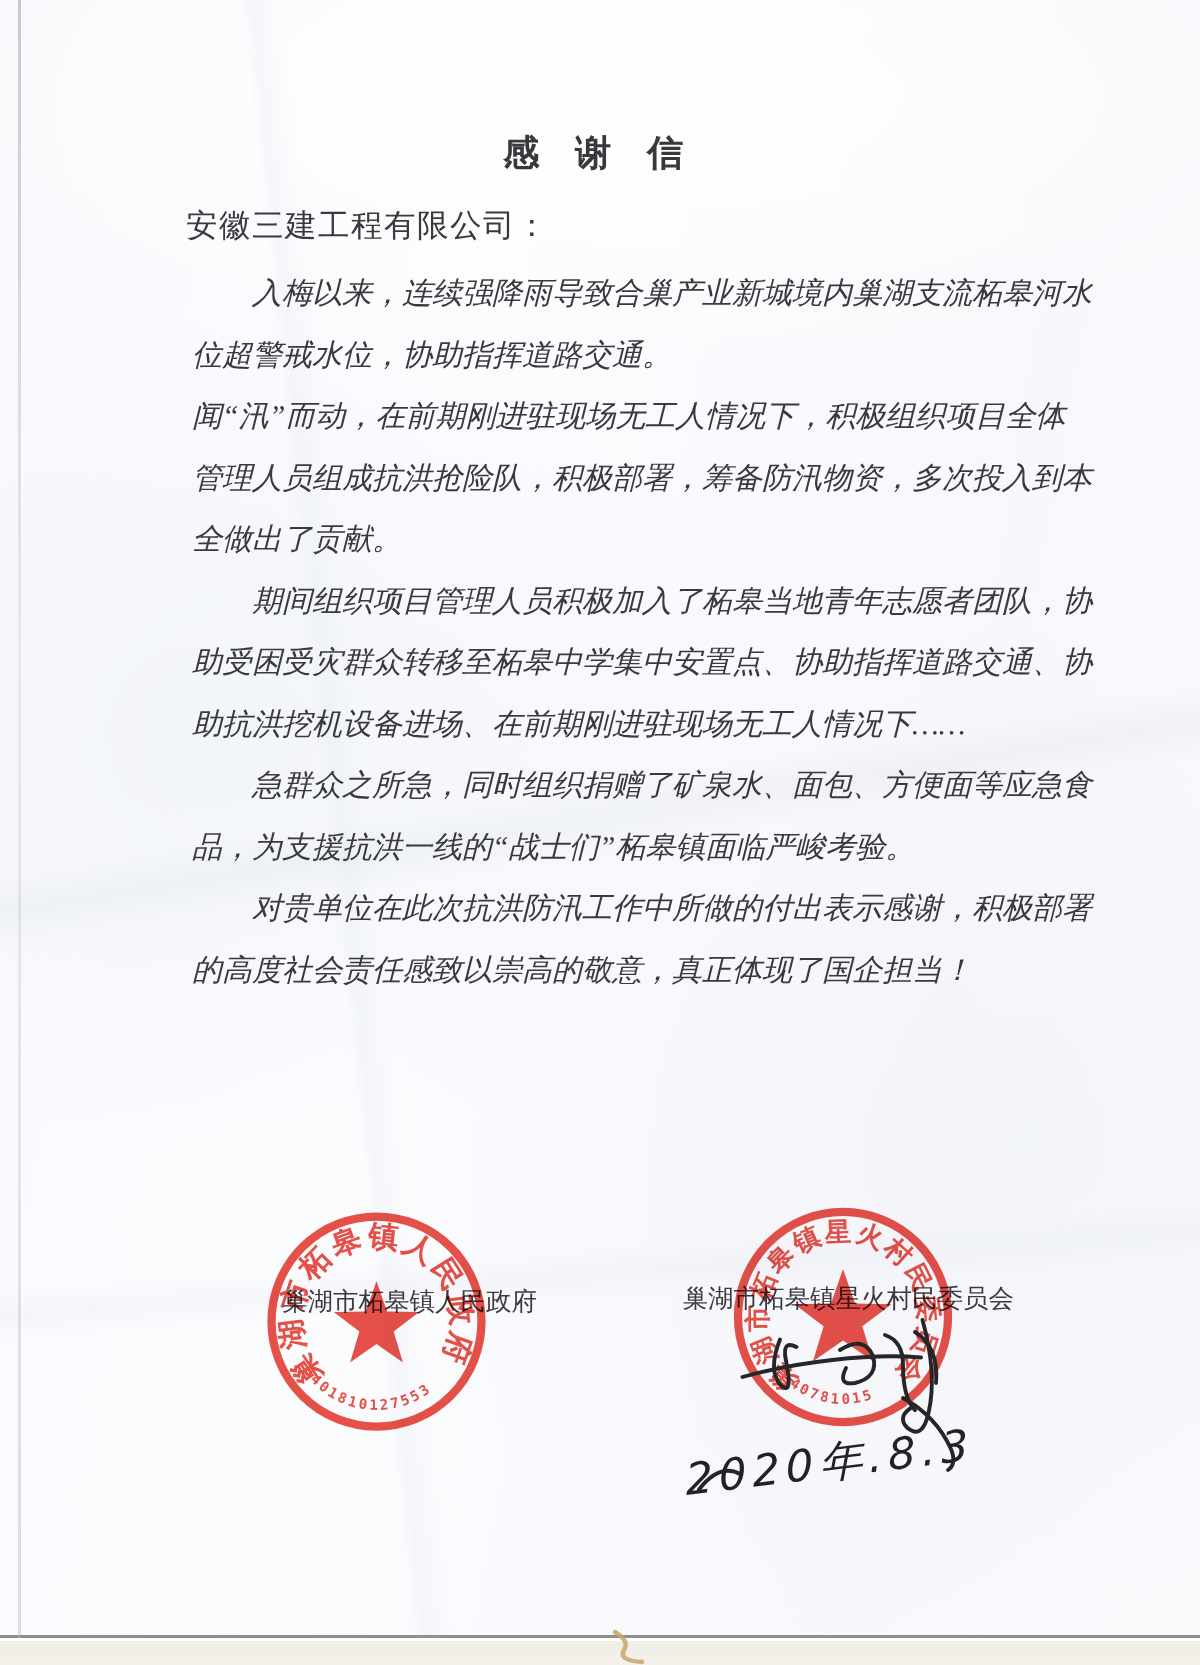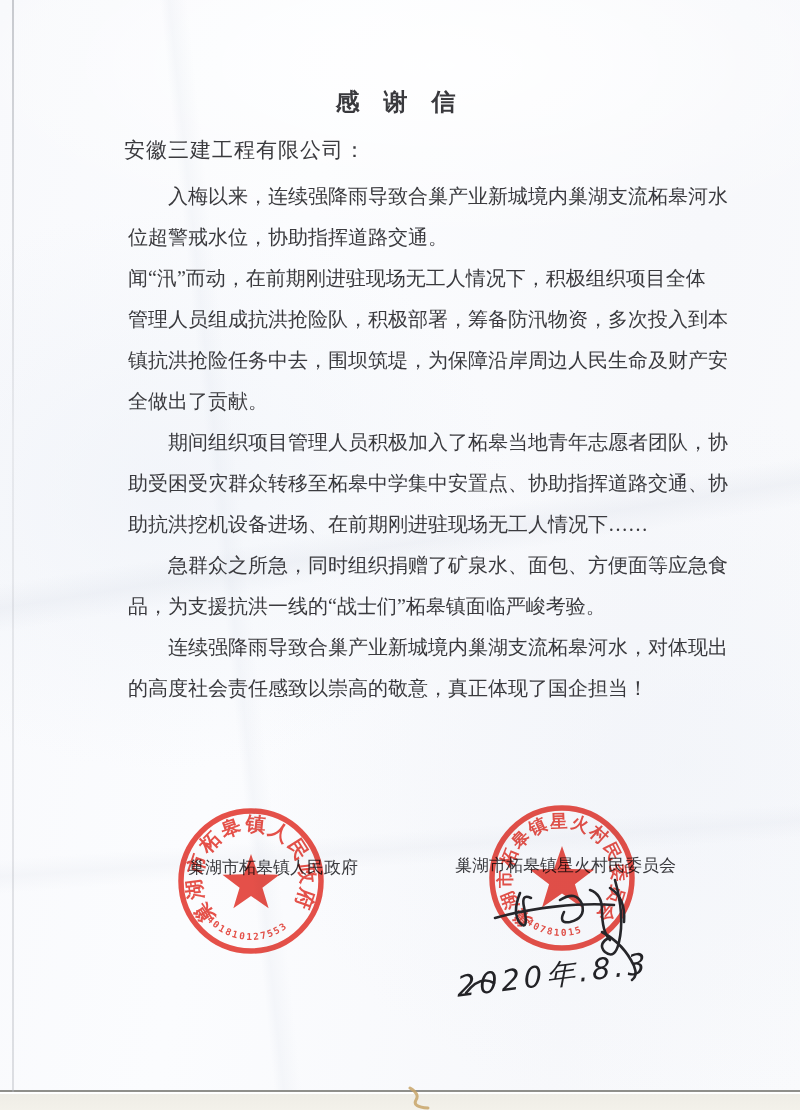--- a/index.html
+++ b/index.html
@@ -33,21 +33,21 @@
 
   
   .title {
     position:absolute; left:0; right:0; top:86px; text-align:center;
     font-size:24px; font-weight:bold; letter-spacing:9px; color:#39393d;
   }
   .salutation {
     position:absolute; left:124px; top:136px;
     font-size:21px; color:#3a3a3e; letter-spacing:1px;
   }
-  .body-block { position:absolute; left:128px; top:176px; width:600px; }
+  .body-block { position:absolute; left:128px; top:176px; width:600px;font-style:italic; }
   .body-line {
     height:41px; line-height:41px; font-size:20px; color:#3a3a3e;
     letter-spacing:0; white-space:nowrap;
   }
   .body-line.indent { padding-left:40px; }
 
   
   .org-label { position:absolute; font-size:17px; color:#3b3b3f; white-space:nowrap; }
   .org-label.left  { left:188px; top:856px; }
   .org-label.right { left:455px; top:854px; }
@@ -81,28 +81,27 @@
     <div class="left-edge-line"></div>
 
     <h1 class="title">感 谢 信</h1>
     <div class="salutation">安徽三建工程有限公司：</div>
 
     <div class="body-block">
       <div class="body-line indent">入梅以来，连续强降雨导致合巢产业新城境内巢湖支流柘皋河水</div>
       <div class="body-line">位超警戒水位，协助指挥道路交通。</div>
       <div class="body-line">闻“汛”而动，在前期刚进驻现场无工人情况下，积极组织项目全体</div>
       <div class="body-line">管理人员组成抗洪抢险队，积极部署，筹备防汛物资，多次投入到本</div>
-      <div class="body-line">镇抗洪抢险任务中去，围坝筑堤，为保障沿岸周边人民生命及财产安</div>
       <div class="body-line">全做出了贡献。</div>
       <div class="body-line indent">期间组织项目管理人员积极加入了柘皋当地青年志愿者团队，协</div>
       <div class="body-line">助受困受灾群众转移至柘皋中学集中安置点、协助指挥道路交通、协</div>
       <div class="body-line">助抗洪挖机设备进场、在前期刚进驻现场无工人情况下……</div>
       <div class="body-line indent">急群众之所急，同时组织捐赠了矿泉水、面包、方便面等应急食</div>
       <div class="body-line">品，为支援抗洪一线的“战士们”柘皋镇面临严峻考验。</div>
-      <div class="body-line indent">连续强降雨导致合巢产业新城境内巢湖支流柘皋河水，对体现出</div>
+      <div class="body-line indent">对贵单位在此次抗洪防汛工作中所做的付出表示感谢，积极部署</div>
       <div class="body-line">的高度社会责任感致以崇高的敬意，真正体现了国企担当！</div>
     </div>
 
     <div class="org-label left">巢湖市柘皋镇人民政府</div>
     <div class="org-label right">巢湖市柘皋镇星火村民委员会</div>
 
     <svg class="seal left" width="176" height="176" viewBox="0 0 176 176">
       <defs>
         <path id="seal-l-top" d="M 38,88 a 50,50 0 1 1 100,0 a 50,50 0 1 1 -100,0"></path>
         <path id="seal-l-bot" d="M 36.9,117.5 A 59,59 0 0 0 139.1,117.5"></path>

